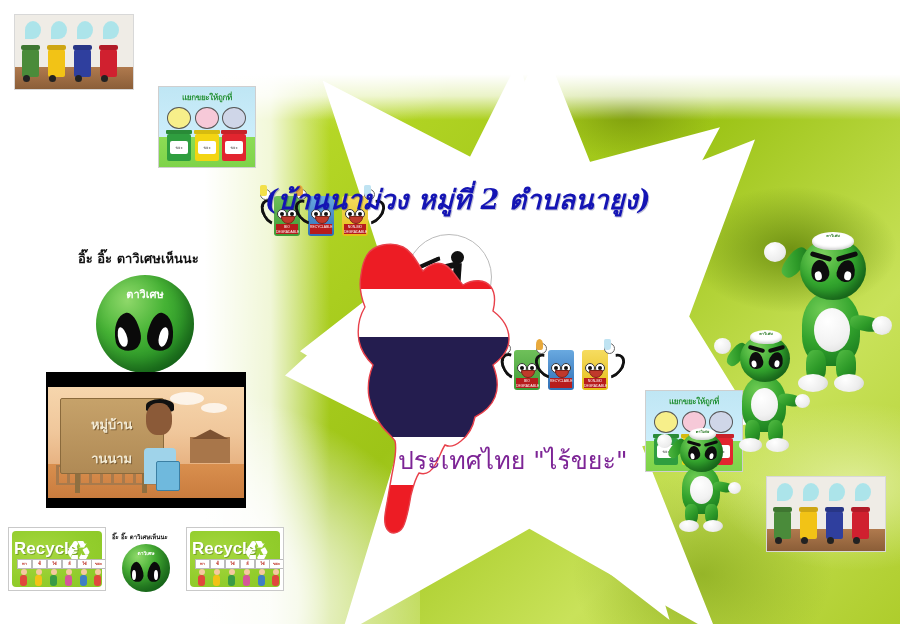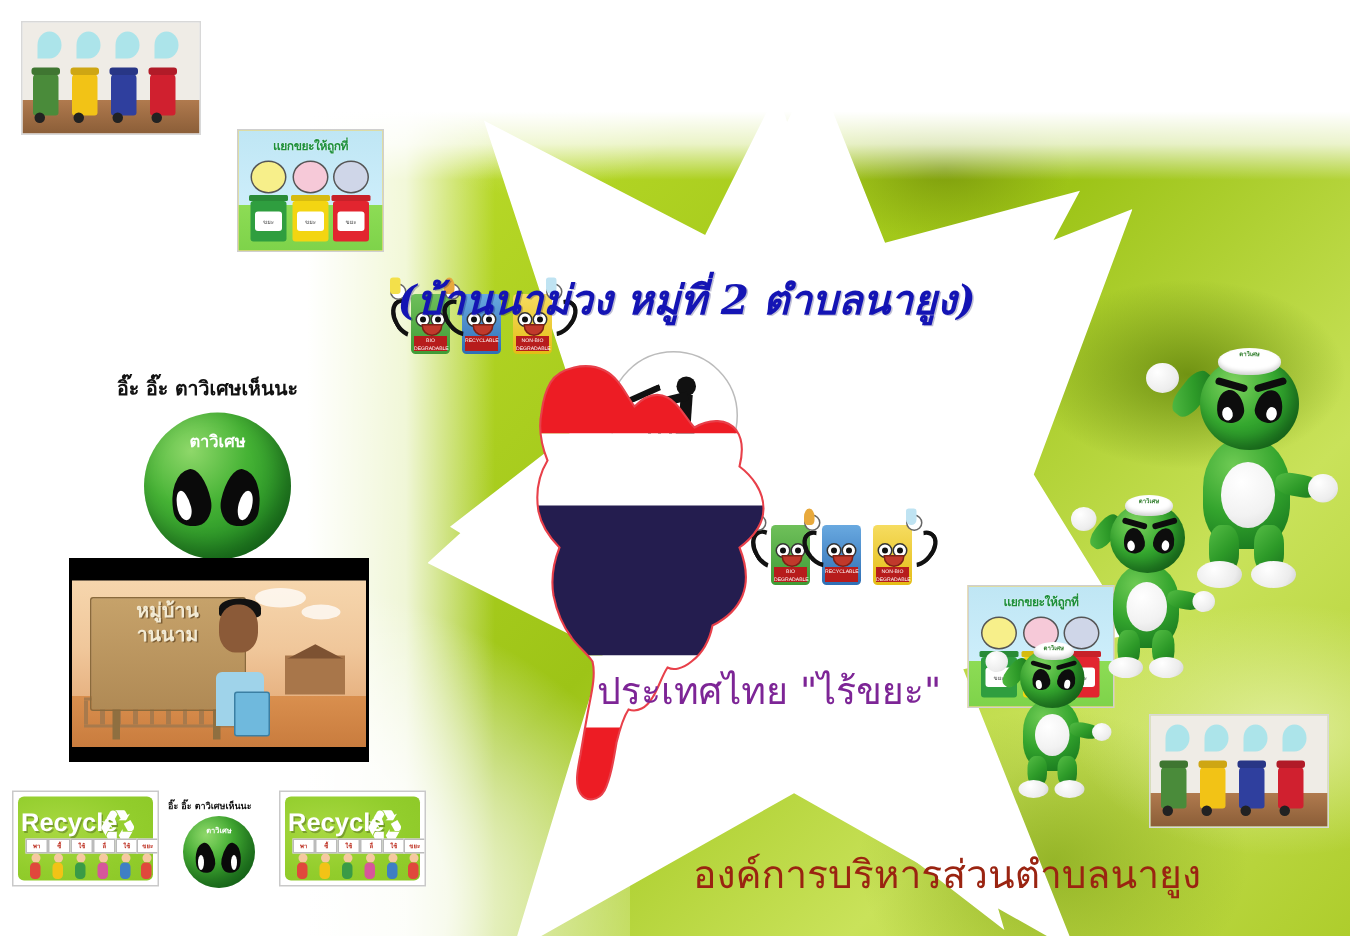--- a/index.html
+++ b/index.html
@@ -50,21 +50,21 @@
   
   .thumbs{position:absolute;left:0;top:0;width:900px;height:100px;}
   .thumb{position:absolute;top:14px;}
 
   .bins-photo{width:118px;height:74px;border:1px solid #d8d8d8;background:linear-gradient(to bottom,#efece6 0%,#efece6 70%,#b07a4e 70%,#8b5e38 100%);position:relative;overflow:hidden;}
   .bp-bin{position:absolute;bottom:16%;width:17px;height:28px;border-radius:3px 3px 2px 2px;}
   .bp-bin:after{content:"";position:absolute;left:-1px;top:-4px;width:19px;height:5px;border-radius:2px;background:inherit;filter:brightness(.85);}
   .bp-wheel{position:absolute;bottom:10%;width:7px;height:7px;border-radius:50%;background:#222;}
   .bp-bub{position:absolute;top:8%;width:16px;height:18px;border-radius:50% 50% 50% 0;background:rgba(150,225,235,.75);}
 
-  .poster-th{width:96px;height:80px;border:1px solid #cfcfcf;background:#fde047;position:relative;overflow:hidden;}
+  .poster-th{width:96px;height:80px;border:1px solid #cfcfcf;background:#e5e5e5;position:relative;overflow:hidden;}
   .pt-sky{position:absolute;inset:0;background:linear-gradient(to bottom,#bfe6f4 0%,#cdeefb 62%,#8ddc55 62%,#7ed34a 100%);}
   .pt-title{position:absolute;top:4px;left:4px;right:4px;text-align:center;font-size:8px;font-weight:bold;color:#1c8f3a;letter-spacing:-.3px;text-shadow:0 0 1px #fff;}
   .pt-face{position:absolute;top:20px;width:22px;height:20px;border-radius:50%;border:1px solid #555;}
   .pt-bin{position:absolute;bottom:6px;width:24px;height:27px;border-radius:2px;}
   .pt-bin i{position:absolute;left:3px;top:7px;width:18px;height:13px;background:#fff;border-radius:2px;display:block;font-style:normal;font-size:4px;color:#444;text-align:center;line-height:13px;}
   .pt-bin:before{content:"";position:absolute;left:-1px;top:-4px;width:26px;height:4px;border-radius:1px;background:inherit;filter:brightness(.88);}
 
   .mascots3{width:110px;height:68px;position:relative;}
   .m3{position:absolute;bottom:6px;width:26px;height:40px;border-radius:3px;}
   .m3 .eyes{position:absolute;top:9px;left:3px;width:20px;height:9px;}
@@ -99,21 +99,21 @@
   .eb-eye{position:absolute;background:#0a0a0a;}
   .eb-eye.l{border-radius:62% 38% 45% 55%/70% 60% 40% 30%;transform:rotate(-12deg);}
   .eb-eye.r{border-radius:38% 62% 55% 45%/60% 70% 30% 40%;transform:rotate(12deg);}
   .eb-gl{position:absolute;background:#fff;border-radius:50%;}
 
   
   .cartoon{position:absolute;border:2px solid #000;background:#000;overflow:hidden;}
   .c-sky{position:absolute;left:0;right:0;top:10%;height:62%;background:linear-gradient(to bottom,#f6d6ad 0%,#f0c79b 55%,#e6b07f 100%);}
   .c-ground{position:absolute;left:0;right:0;bottom:6%;height:26%;background:linear-gradient(to bottom,#d98f4e 0%,#c97c3e 100%);}
   .c-sign{position:absolute;left:6%;top:18%;width:52%;height:56%;background:linear-gradient(#c6a26a,#b08a55);border:1px solid #8a6a3c;border-radius:2px;}
-  .c-sign span{display:block;text-align:center;color:#f2ead4;font-size:13px;font-weight:bold;line-height:1.25;padding-top:0;text-shadow:1px 1px 0 #7a5c33;}
+  .c-sign span{display:block;text-align:center;color:#f2ead4;font-size:13px;font-weight:bold;line-height:1.25;padding-top:18px;text-shadow:1px 1px 0 #7a5c33;}
   .c-post{position:absolute;width:5px;background:#8f6f40;}
   .c-man-head{position:absolute;left:50%;top:22%;width:26px;height:32px;border-radius:45% 45% 42% 42%;background:#8b5a38;}
   .c-hair{position:absolute;left:50%;top:19%;width:28px;height:13px;border-radius:50% 50% 20% 20%;background:#111;}
   .c-shirt{position:absolute;left:49%;top:56%;width:32px;height:36px;background:#9fd3ea;border-radius:4px 4px 0 0;}
   .c-bag{position:absolute;left:55%;top:66%;width:22px;height:28px;background:#6fb9dd;border:1px solid #3b7fa3;border-radius:2px;}
   .c-house{position:absolute;right:7%;top:48%;width:40px;height:26px;background:#a8764a;}
   .c-roof{position:absolute;right:5%;top:42%;width:48px;height:10px;background:#7d5232;clip-path:polygon(10% 100%,50% 0,90% 100%);}
   .c-cloud{position:absolute;border-radius:50%;background:rgba(255,255,255,.75);}
   .c-fence{position:absolute;left:4%;bottom:16%;width:52%;height:12%;
     background:repeating-linear-gradient(to right,#a87a4c 0 3px,transparent 3px 11px);border-top:2px solid #a87a4c;border-bottom:2px solid #a87a4c;}
@@ -533,15 +533,14 @@
     <div class="gm-eye" style="left:32px;top:18px;width:12px;height:14px;transform:rotate(-10deg);">
         <span class="sp" style="left:2px;top:7px;width:4px;height:6px;"></span>
       </div>
     <div class="gm-eye" style="left:49px;top:18px;width:12px;height:14px;transform:rotate(10deg);">
         <span class="sp" style="left:5px;top:7px;width:4px;height:6px;"></span>
       </div>
   </div>
 
   <div class="t-sub">(บ้านนาม่วง หมู่ที่ 2 ตำบลนายูง)</div>
   <div class="t-slogan">ประเทศไทย "ไร้ขยะ"</div>
-  <div class="t-org">องค์การบริหารส่วนตำบลนายูง</div>
 
 </div>
 
 </body></html>

